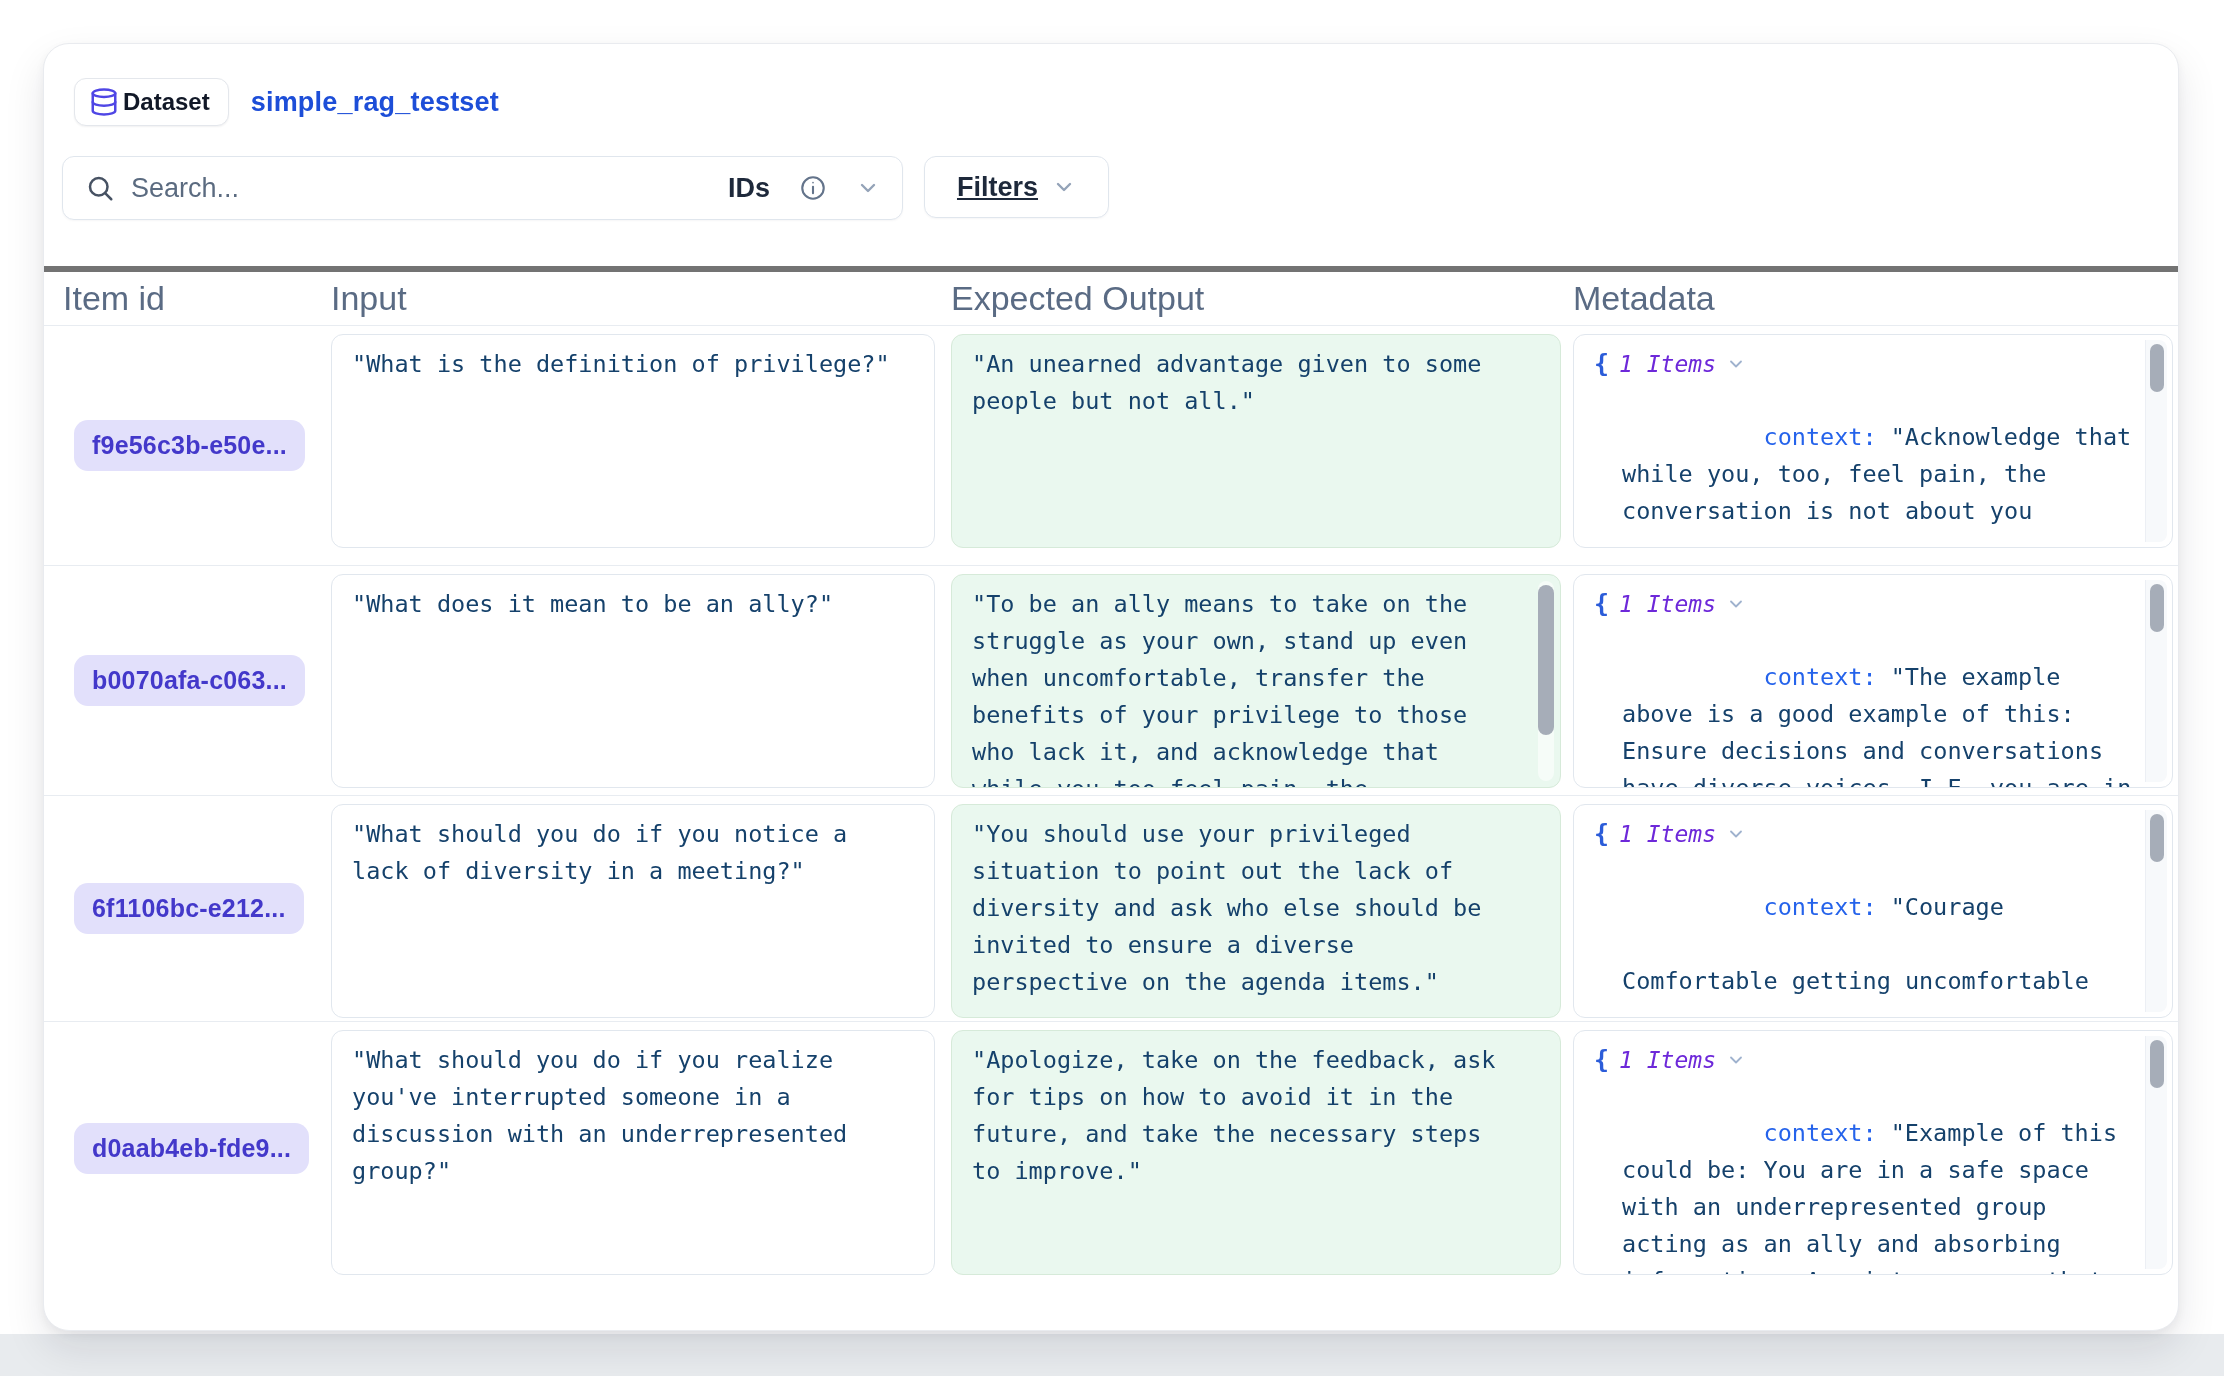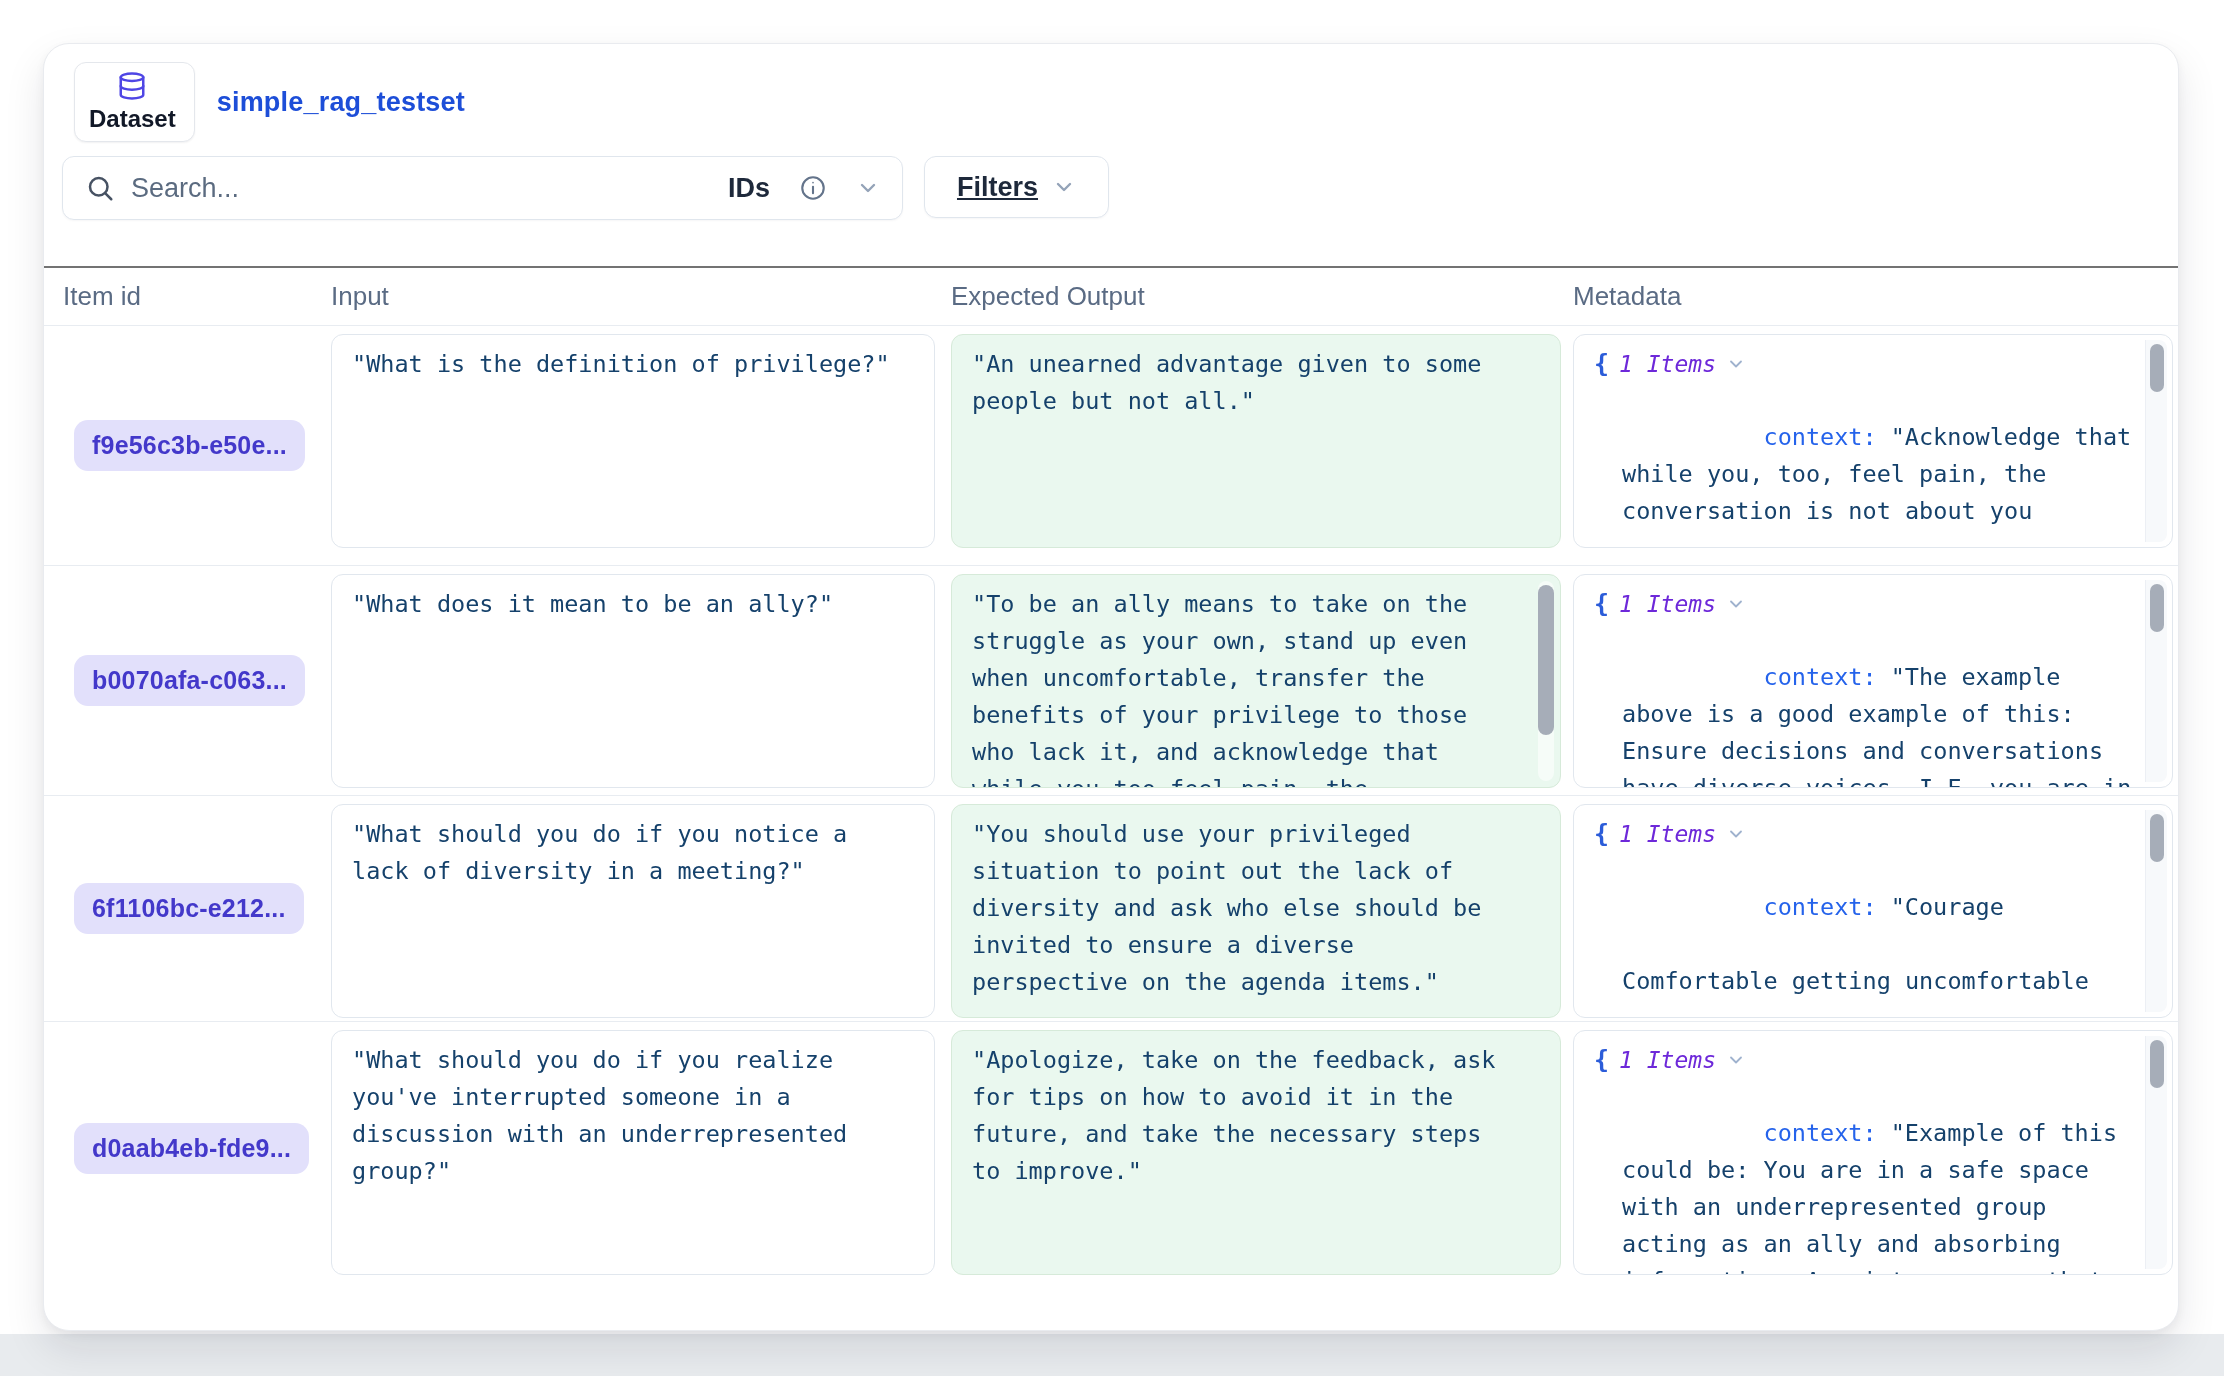--- a/index.html
+++ b/index.html
@@ -8,21 +8,21 @@
 
   .bottom-strip { position:absolute; left:0; right:0; bottom:0; height:42px; background:#e8ebee; }
 
   .card { position:absolute; left:43px; top:43px; width:2136px; height:1288px; background:#fff;
     border:1px solid #e9ebef; border-radius:26px; overflow:hidden;
     box-shadow:0 18px 40px rgba(15,23,42,.10), 0 4px 10px rgba(15,23,42,.05); }
 
   .card-header { padding:30px 30px 0; }
   .title-row { display:flex; align-items:center; gap:22px; height:56px; }
   .badge { display:inline-flex; align-items:center; gap:4px; border:1px solid #e4e7ec; border-radius:12px;
-    padding:8px 18px 8px 14px; background:#fff; box-shadow:0 1px 2px rgba(15,23,42,.06);flex-direction:column; }
+    padding:8px 18px 8px 14px; background:#fff; box-shadow:0 1px 2px rgba(15,23,42,.06); }
   .badge-label { font-size:24px; font-weight:700; color:#111827; }
   .page-title { font-size:27px; font-weight:700; color:#1d4ed8; letter-spacing:.2px; }
 
   .tabs-bar { display:flex; margin-top:32px; padding-left:15px; border-bottom:1px solid #e7eaee; }
   .tab { font-size:26px; font-weight:600; color:#111827; line-height:32px; padding:0 20px 16px;
     margin-bottom:-1px; cursor:pointer; }
   .tab.active { padding-bottom:11px; border-bottom:5px solid #4f46e5; }
 
   .toolbar { display:flex; gap:21px; padding:26px 18px 0; }
   .search-box { width:841px; height:64px; border:1.5px solid #e0e6ed; border-radius:12px; background:#fff;
@@ -35,22 +35,22 @@
   .ids-label { font-size:27px; font-weight:600; color:#1e293b; }
   .icon { display:flex; align-items:center; }
   .filters-btn { width:185px; height:62px; border:1.5px solid #e0e6ed; border-radius:12px; background:#fff;
     display:flex; align-items:center; justify-content:center; gap:14px; cursor:pointer;
     font-family:"Liberation Sans",sans-serif; font-size:27px; font-weight:600; color:#1e293b;
     box-shadow:0 1px 2px rgba(15,23,42,.04);text-decoration:underline; }
 
   .grid-cols { display:grid; grid-template-columns:287px 604px 16px 610px 12px 600px; }
   .c2 { grid-column:2; } .c4 { grid-column:4; } .c6 { grid-column:6; }
 
-  .table-header { margin-top:46px; height:60px; border-top:2px solid #737373; border-bottom:1px solid #e8ecf1;
-    align-items:center; color:#5a6b84; font-size:26px; font-weight:500; }
+  .table-header { margin-top:46px; height:60px; border-top:6px solid #737373; border-bottom:1px solid #e8ecf1;
+    align-items:center; color:#5a6b84; font-size:34px; font-weight:500; }
   .th-itemid { grid-column:1; padding-left:19px; }
 
   .row { border-bottom:1px solid #e8ecf1; }
   .r1 { height:240px; } .r2 { height:230px; } .r3 { height:226px; }
   .r4 { height:229px; border-bottom:none; }
   .r4 .cell-box { height:245px; }
 
   .id-cell { grid-column:1; display:flex; align-items:center; padding-left:30px; }
   .id-badge { background:#e2e0fb; color:#4338ca; font-weight:700; font-size:25px; letter-spacing:.2px;
     padding:11px 18px; border-radius:14px; cursor:pointer; white-space:nowrap; }

